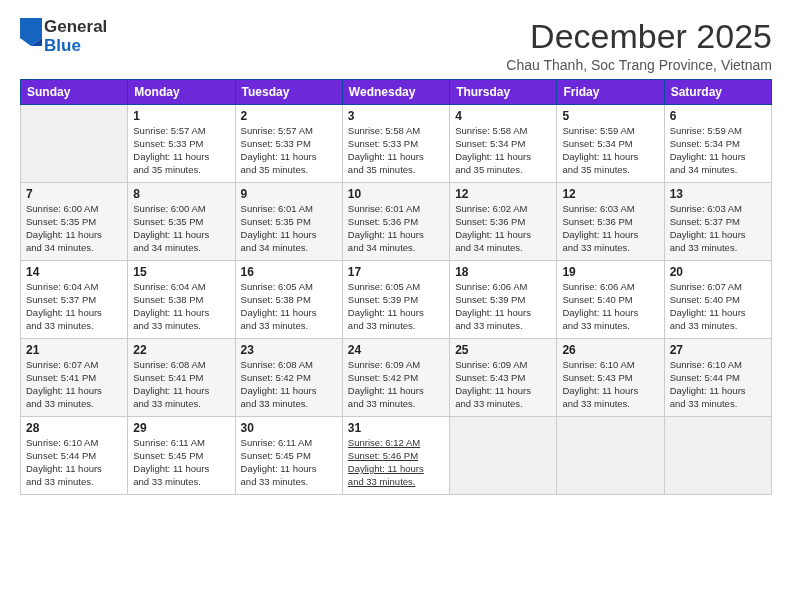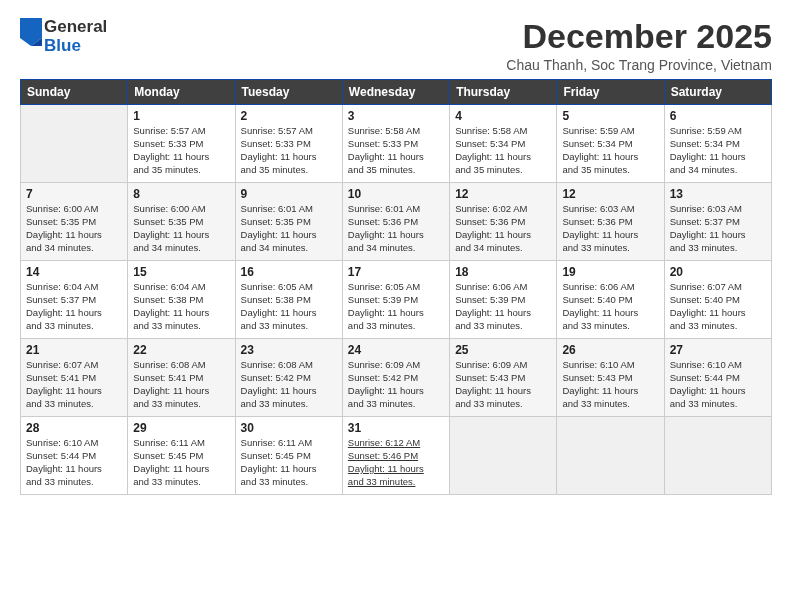--- a/index.html
+++ b/index.html
@@ -43,37 +43,37 @@
     .logo-icon {
       width: 22px;
       height: 28px;
       margin-right: 2px;
     }
     .title-block {
       text-align: right;
     }
     .month-title {
       font-size: 34px;
-      font-weight: bold;
+      font-weight: normal;
       color: #333;
       line-height: 1.1;
     }
     .subtitle {
       font-size: 14px;
       color: #555;
       margin-top: 2px;
     }
     .calendar {
       width: 100%;
       border-collapse: collapse;
       margin-top: 6px;
       font-size: 10.5px;
     }
     .calendar thead tr th {
-      background: #404040;
+      background: #6d28d9;
       color: #fff;
       text-align: left;
       padding: 5px 6px;
       font-size: 12px;
       font-weight: bold;
       border: 1px solid #0d47a1;
     }
     .calendar tbody tr td {
       border: 1px solid #ccc;
       vertical-align: top;

